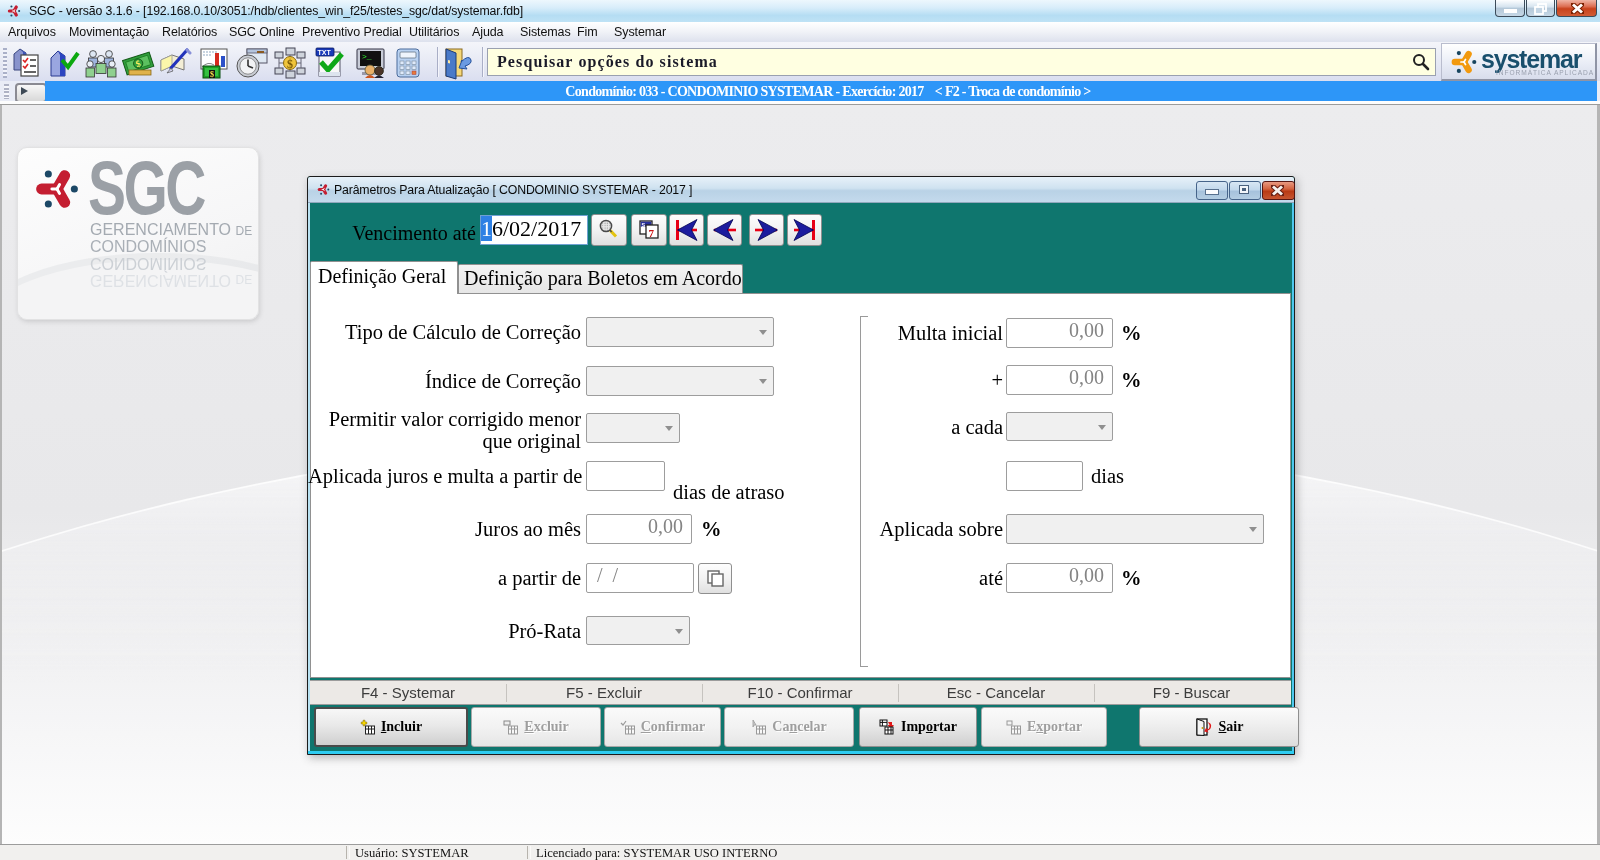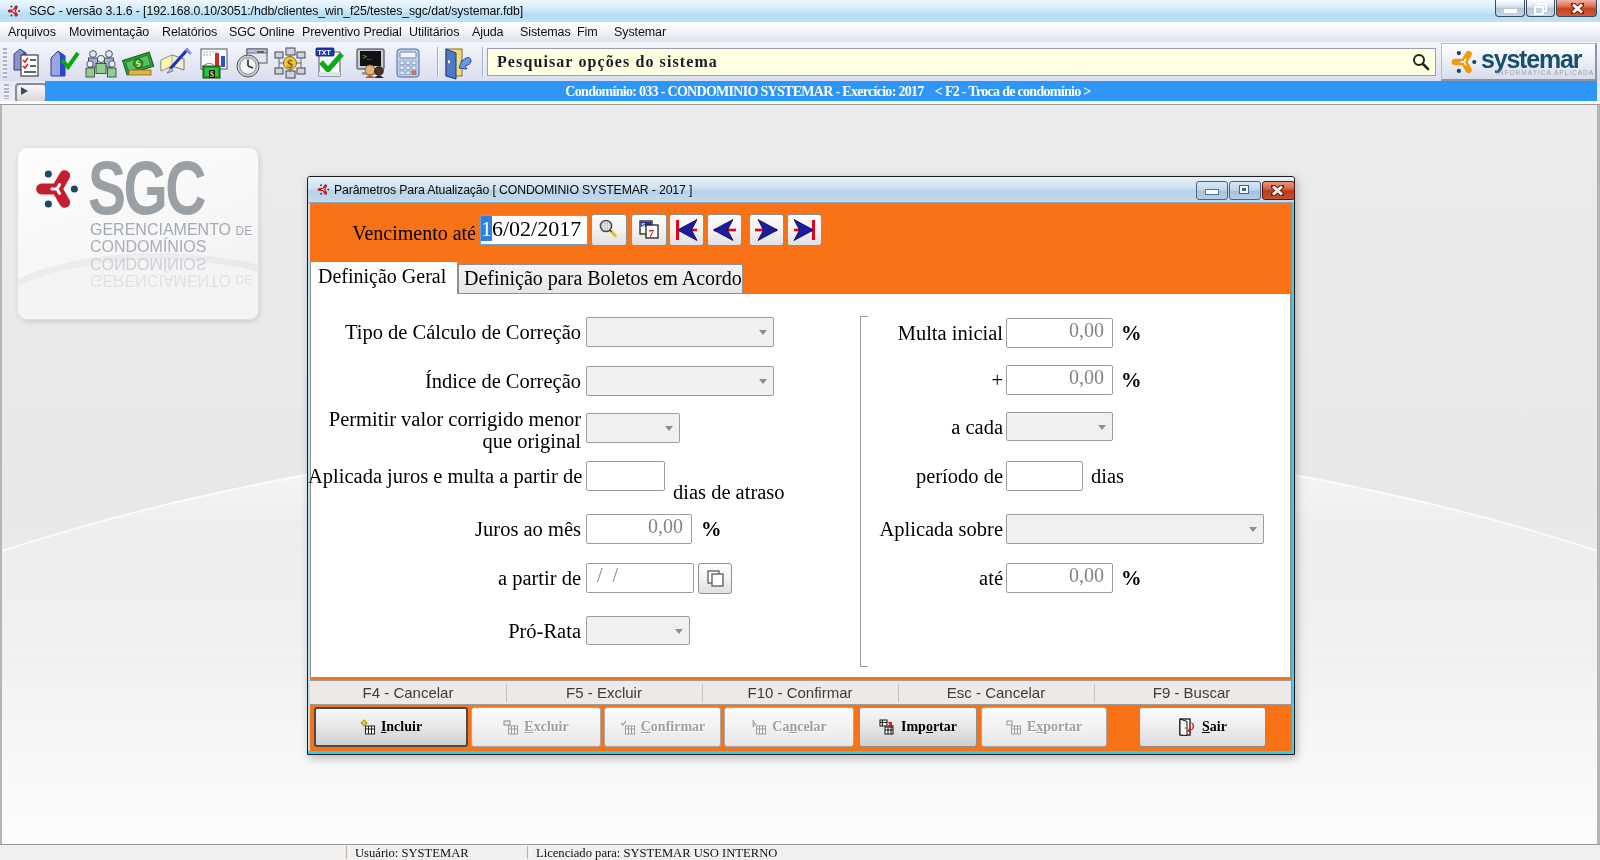--- a/index.html
+++ b/index.html
@@ -53,21 +53,21 @@
 
 #statusbar{left:0;top:844px;width:1600px;height:16px;background:#f1f0ee;border-top:1px solid #9c9c9c;box-sizing:border-box;}
 .stsep{top:846px;width:2px;height:13px;border-left:1px solid #b7b4ad;border-right:1px solid #fbfaf8;}
 .sttext{top:846px;font-family:"Liberation Serif",serif;font-size:12.6px;color:#111;}
 
 #sgccard{left:17px;top:147px;width:240px;height:171px;border-radius:10px;overflow:hidden;
  background:linear-gradient(160deg,#fdfdfd 0%,#f6f6f7 60%,#f0f0f1 100%);
  border:1px solid #e2e2e3;box-shadow:1px 2px 4px rgba(120,120,125,0.25);}
 #sgctxt{font-size:57px;font-weight:bold;color:#9ba0a6;letter-spacing:-2.5px;line-height:57px;transform:scaleY(1.32);transform-origin:0 0;}
 
-#dlg{left:307px;top:176px;width:988px;height:579px;background:#f97316;
+#dlg{left:307px;top:176px;width:988px;height:579px;background:#0f766e;
  border:1px solid #1c1c1c;border-radius:3px 3px 0 0;box-sizing:border-box;
  box-shadow:2px 3px 8px rgba(60,60,60,0.35);padding-left:23px;}
 #dlgtitle{left:0px;top:0px;width:986px;height:26px;border-radius:2px 2px 0 0;
  background:linear-gradient(180deg,#e7f1f9 0%,#cfe2f0 45%,#b9d2e6 55%,#c4daec 100%);
  border-bottom:1px solid #90a8bd;box-sizing:border-box;}
 #dlgedge-l{left:0;top:26px;width:2px;height:551px;background:#b8e2f2;}
 #dlgedge-r{left:984px;top:26px;width:2px;height:551px;background:#4ec8ee;}
 #dlgedge-b{left:0;top:574px;width:986px;height:3px;background:#2ecdf2;}
 #dlgtext{left:26px;top:6px;font-size:12.3px;color:#0a0a0a;letter-spacing:-0.15px;}
 .lbl{position:absolute;z-index:4;font-family:"Liberation Serif",serif;font-size:20.5px;color:#000;text-align:right;white-space:nowrap;line-height:30px;}
@@ -445,31 +445,30 @@
  <div class="abs" style="left:552px;top:489px;width:8px;height:1px;background:#9a9a9a;z-index:4;"></div>
 
  <div class="lbl" style="left:420px;top:141px;width:275px;">Multa inicial</div>
  <div class="fld" style="left:698px;top:141px;width:107px;height:30px;text-align:right;padding-right:8px;">0,00</div>
  <div class="lbl" style="left:813px;top:141px;text-align:left;font-weight:bold;">%</div>
  <div class="lbl" style="left:420px;top:188px;width:275px;">+</div>
  <div class="fld" style="left:698px;top:188px;width:107px;height:30px;text-align:right;padding-right:8px;">0,00</div>
  <div class="lbl" style="left:813px;top:188px;text-align:left;font-weight:bold;">%</div>
  <div class="lbl" style="left:420px;top:235px;width:275px;">a cada</div>
  <div class="dd" style="left:698px;top:235px;width:107px;height:29px;"></div>
- <div class="lbl" style="left:420px;top:284px;width:275px;">período de</div>
  <div class="fld" style="left:698px;top:284px;width:77px;height:30px;"></div>
  <div class="lbl" style="left:783px;top:284px;text-align:left;">dias</div>
  <div class="lbl" style="left:420px;top:337px;width:275px;">Aplicada sobre</div>
  <div class="dd" style="left:698px;top:337px;width:258px;height:30px;"></div>
  <div class="lbl" style="left:420px;top:386px;width:275px;">até</div>
  <div class="fld" style="left:698px;top:386px;width:107px;height:30px;text-align:right;padding-right:8px;">0,00</div>
  <div class="lbl" style="left:813px;top:386px;text-align:left;font-weight:bold;">%</div>
 
  <div class="abs" id="fstrip">
-  <div class="fcell" style="left:0px;width:196px;">F4 - Cancelar</div>
+  <div class="fcell" style="left:0px;width:196px;">F4 - Systemar</div>
   <div class="fcell" style="left:196px;width:196px;">F5 - Excluir</div>
   <div class="fcell" style="left:392px;width:196px;text-align:center;">F10 - Confirmar</div>
   <div class="fcell" style="left:588px;width:196px;">Esc - Cancelar</div>
   <div class="fcell" style="left:784px;width:195px;border-right:none;">F9 - Buscar</div>
  </div>
 
  <div class="bbtn" style="left:6px;width:154px;border:2px solid #4a4a4a;background:linear-gradient(180deg,#f7f7f7 0%,#e9e9e9 45%,#cfcfcf 100%);">
       <svg width="16" height="16" viewBox="0 0 16 16">
         <path d="M4 1 l3 0 l0 3 l3 0 l0 3 l-3 0 l0 3 l-3 0 l0 -3 l-3 0 l0 -3 l3 0 Z" fill="#ffe000" stroke="#7a6000" stroke-width="0.9" transform="scale(0.62) translate(1 1)"></path>
         <rect x="5.5" y="7" width="9" height="8" fill="#fff" stroke="#222" stroke-width="1"></rect>
@@ -525,21 +524,21 @@
  <div class="bbtn dis" style="left:673px;width:126px;">
       <svg width="16" height="16" viewBox="0 0 16 16">
         <rect x="1" y="2" width="5" height="4" fill="#f4f4f4" stroke="#999" stroke-width="1"></rect>
         <rect x="5.5" y="7" width="9" height="8" fill="#f8f8f8" stroke="#999" stroke-width="1"></rect>
         <line x1="5.5" y1="10" x2="14.5" y2="10" stroke="#999"></line>
         <line x1="8.5" y1="7" x2="8.5" y2="15" stroke="#999"></line>
         <line x1="11.5" y1="7" x2="11.5" y2="15" stroke="#999"></line>
       </svg>
       <span>E<u>x</u>portar</span>
     </div>
- <div class="bbtn" style="left:831px;width:127px;">
+ <div class="bbtn" style="left:831px;width:160px;">
       <svg width="19" height="18" viewBox="0 0 19 18">
         <rect x="2" y="1" width="10" height="16" fill="#fff" stroke="#111" stroke-width="1.3"></rect>
         <path d="M2 1 L9 3.5 L9 17.5 L2 17 Z" fill="#f4f4f4" stroke="#111" stroke-width="1"></path>
         <circle cx="7.4" cy="10" r="0.9" fill="#c8a000"></circle>
         <path d="M12 4 q5 1 4 5 q-0.8 3.4 -4 3.4 l1.6 2 l-4.4 -1 l2 -4 l1 2 q2 0 2.4 -2.4 q0.4 -3 -2.6 -5 Z" fill="#e01818"></path>
       </svg>
       <span><u>S</u>air</span>
     </div>
 </div>
 

